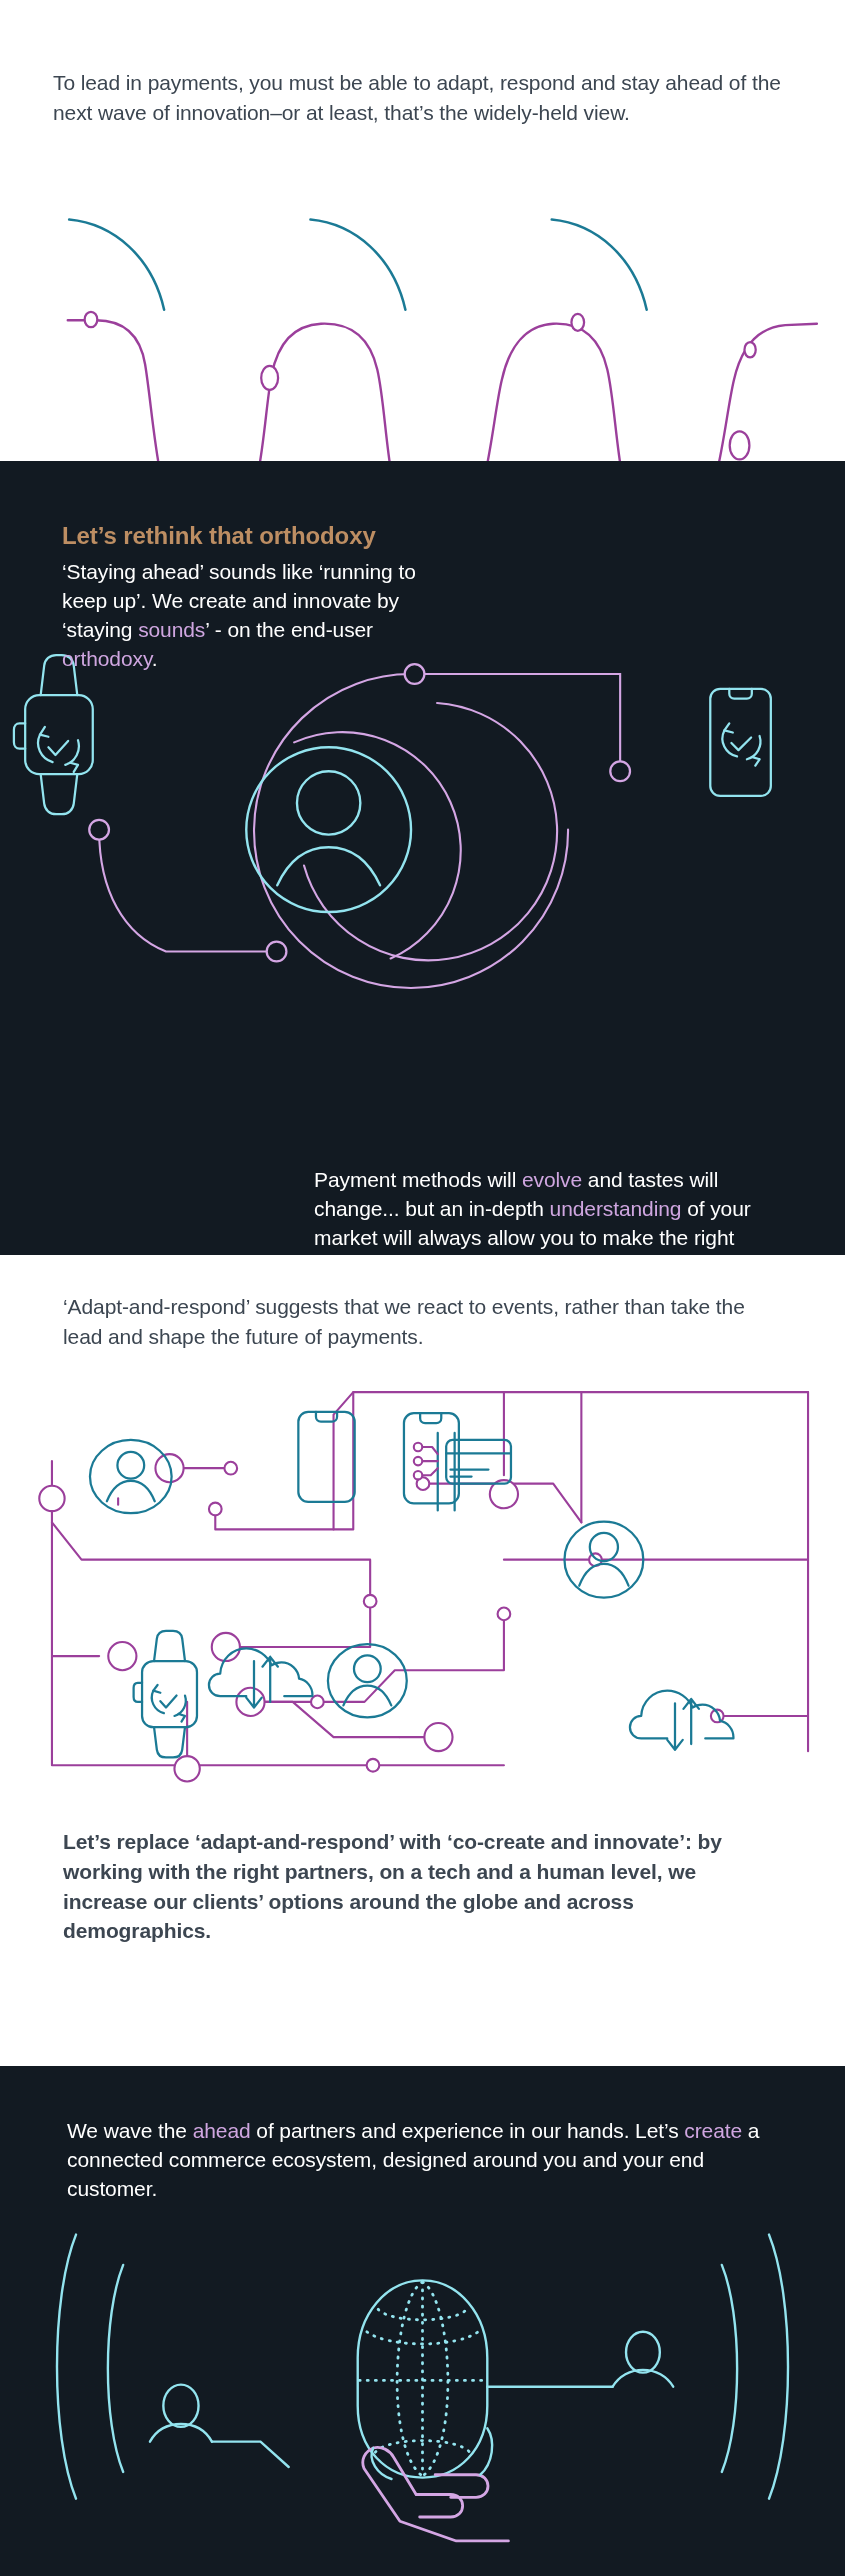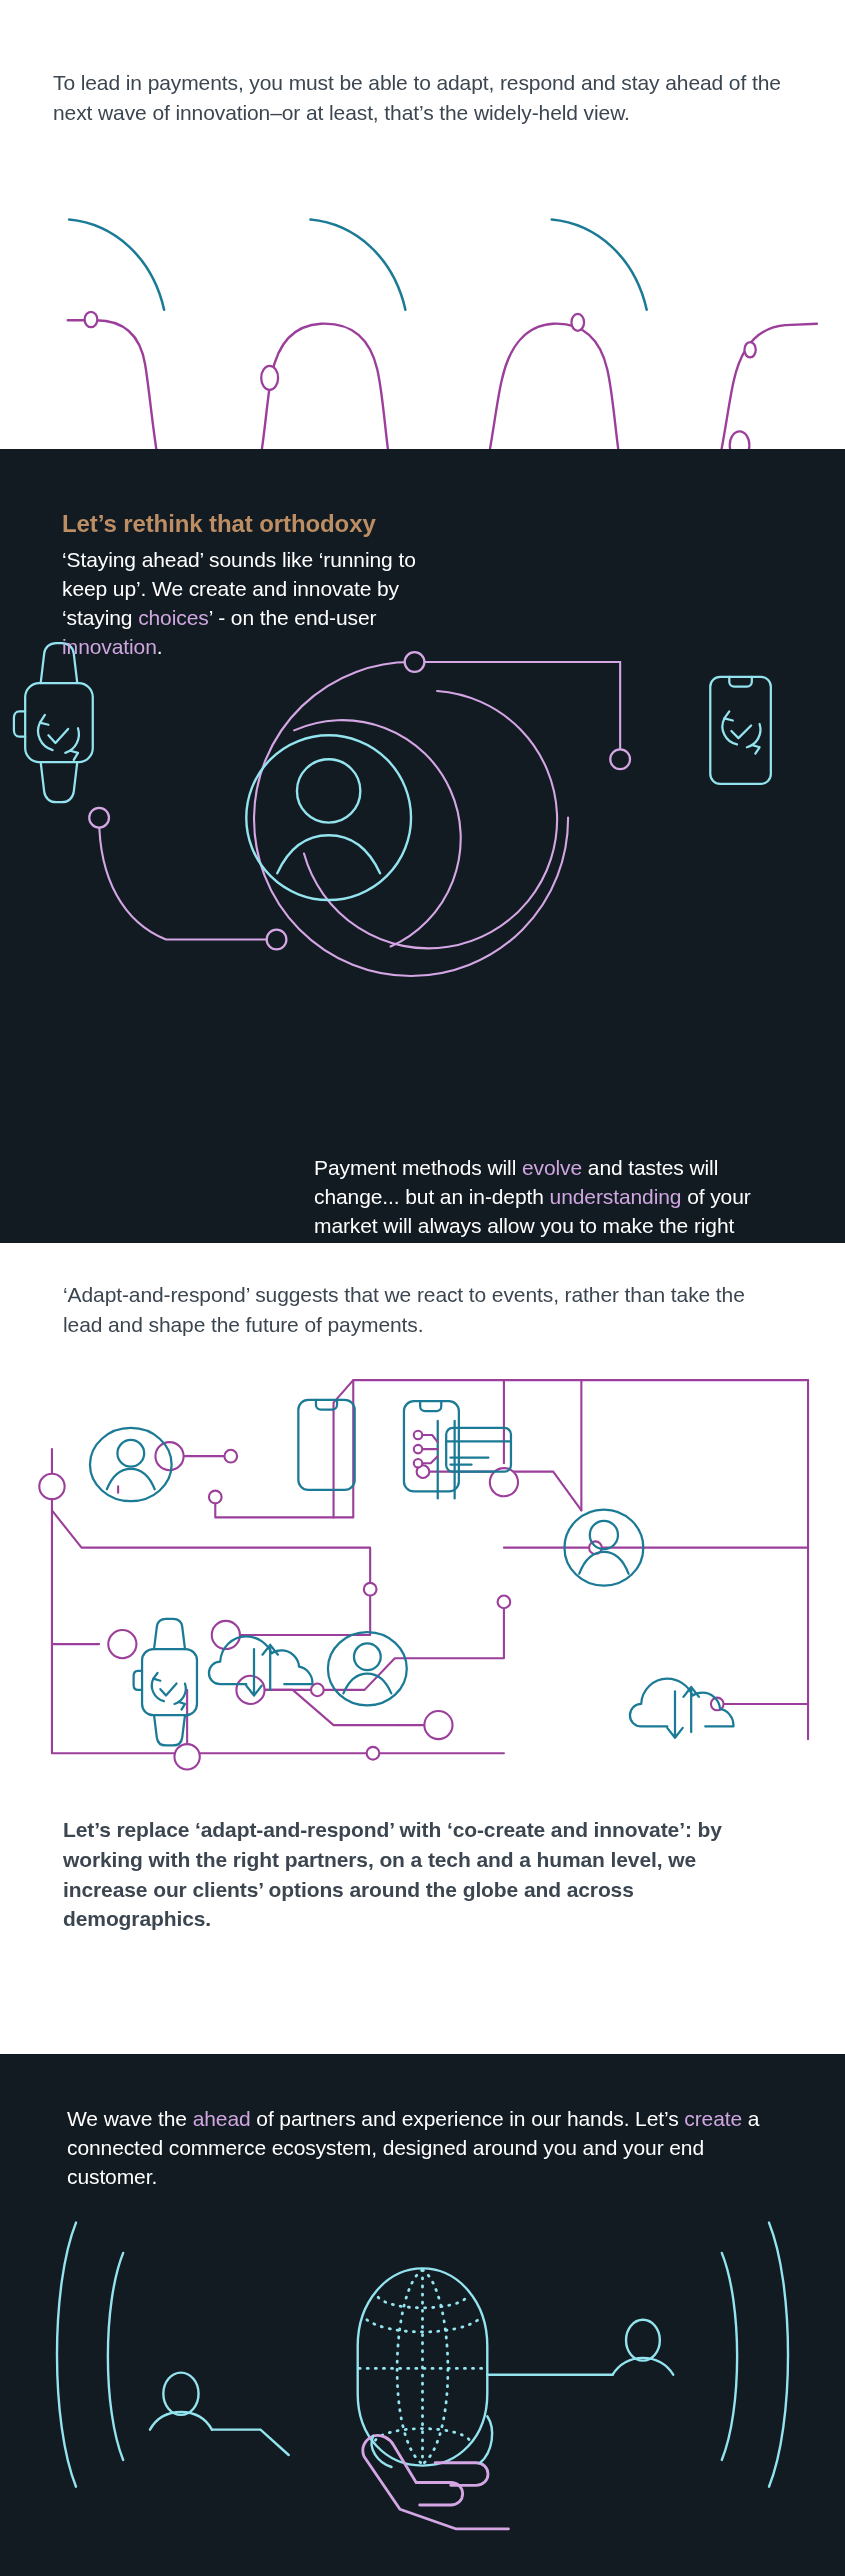--- a/index.html
+++ b/index.html
@@ -44,21 +44,21 @@
   #intro-text {
     position: absolute;
     left: 53px; top: 68px; width: 747px;
   }
   #wave-art {
     position: absolute;
     left: 0; top: 176px; width: 846px; height: 204px;
   }
 
   
-  #sec-orthodoxy { height: 794px; }
+  #sec-orthodoxy { height: 794px; margin-top: 12px; }
   #orthodoxy-text {
     position: absolute; left: 62px; top: 60px; width: 366px; z-index: 3;
   }
   #orthodoxy-text .dark-heading { margin-bottom: 7px; }
   #orbit-art {
     position: absolute; left: 0; top: 99px; width: 846px; height: 514px;
   }
   #closing-text {
     position: absolute; right: 53px; top: 705px; width: 479px; z-index: 3;
   }
@@ -111,21 +111,21 @@
         <ellipse cx="1050" cy="383" rx="14" ry="20"></ellipse>
       </g>
     </svg>
   </div>
 </div>
 
 <div class="section sec-dark" id="sec-orthodoxy">
 
   <div id="orthodoxy-text">
     <div class="dark-heading">Let’s rethink that orthodoxy</div>
-    <div class="dark-copy"><span>‘Staying ahead’ sounds like ‘running to keep up’. We create and innovate by ‘staying </span><span class="hl">choices</span><span>’ - on the end-user </span><span class="hl">innovation</span><span>.</span></div>
+    <div class="dark-copy"><span>‘Staying ahead’ sounds like ‘running to keep up’. We create and innovate by ‘staying </span><span class="hl">sounds</span><span>’ - on the end-user </span><span class="hl">orthodoxy</span><span>.</span></div>
   </div>
 
   <div id="orbit-art">
     <svg viewBox="0 0 1200 730" width="846" height="514" aria-hidden="true">
 
       <g fill="none" stroke="#d4a6e4" stroke-width="3" stroke-linecap="round">
 
         <path d="M588 162 A223 223 0 1 0 806 383"></path>
 
         <path d="M620 203 A183 183 0 1 1 431 434"></path>

